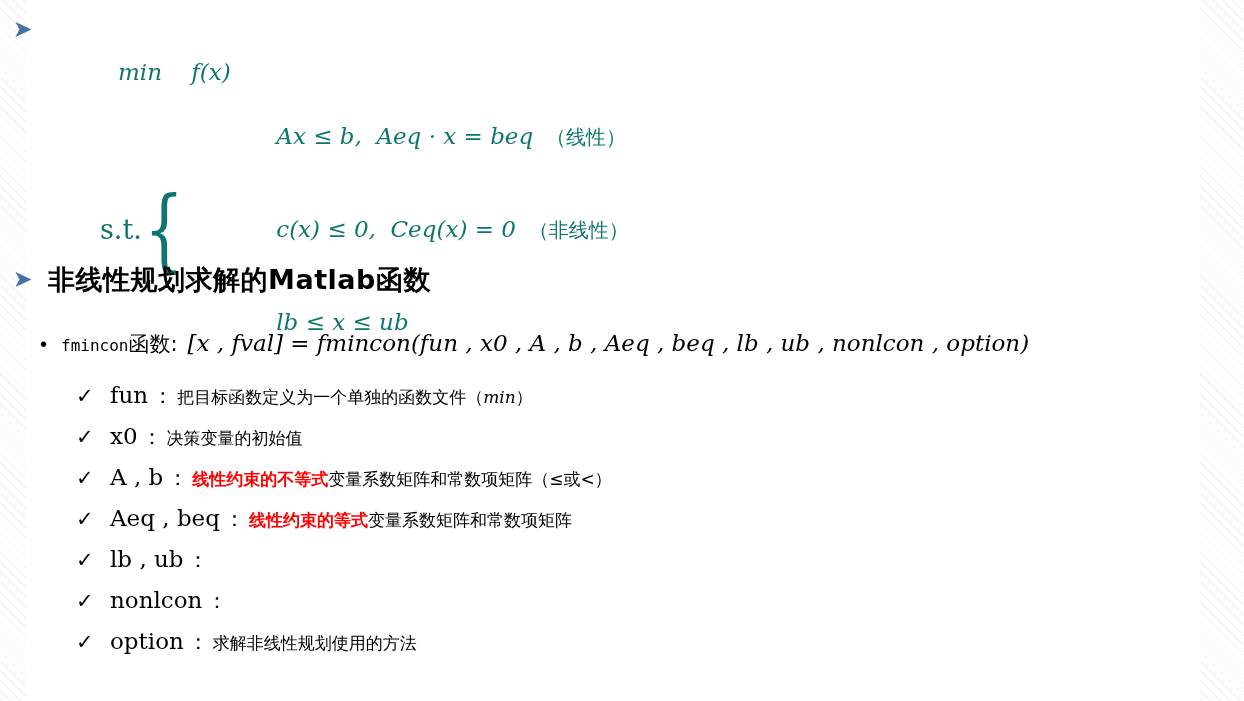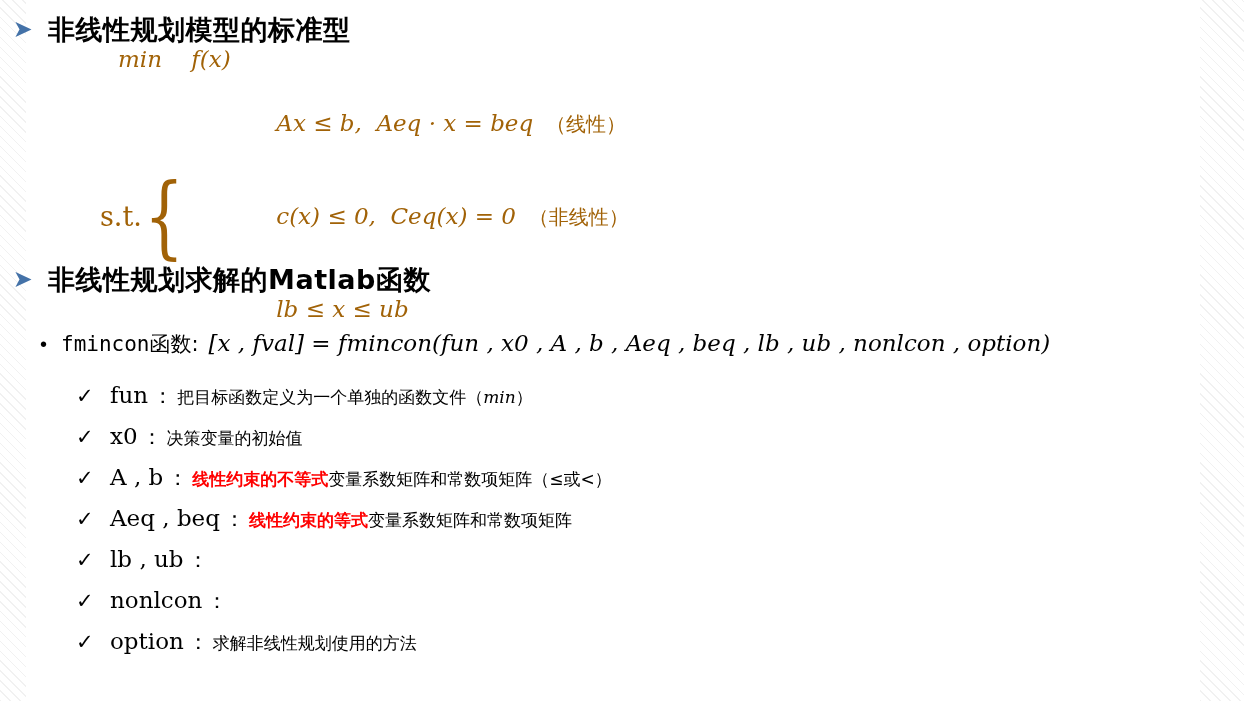--- a/index.html
+++ b/index.html
@@ -60,25 +60,25 @@
     font-weight: bold;
   }
 
   #heading-1 { position: absolute; left: 14px; top: 12px; }
   #heading-2 { position: absolute; left: 14px; top: 262px; }
 
   
   .mathblock {
     position: absolute;
     left: 100px;
-    top: 46px;
+    top: 59px;
     font-family: "DejaVu Serif", "Liberation Serif", serif;
     font-style: italic;
     font-size: 23px;
-    color: #a16207;
+    color: #0f766e;
   }
   .minline {
     margin-left: 18px;
     white-space: pre;
   }
   .stline {
     display: flex;
     align-items: center;
     margin-top: 12px;
   }
@@ -115,21 +115,21 @@
     align-items: baseline;
     font-size: 24px;
   }
   .bullet-dot .dot {
     font-size: 20px;
     margin-right: 14px;
     line-height: 1;
   }
   .mono-ish {
     font-family: "DejaVu Sans Mono", "Liberation Mono", monospace;
-    font-size: 21px;
+    font-size: 16px;
   }
   .cjk { font-family: "DejaVu Sans", "Liberation Sans", sans-serif; }
   .formula {
     font-family: "DejaVu Serif", "Liberation Serif", serif;
     font-style: italic;
     font-size: 23px;
     white-space: pre;
   }
 
   
@@ -175,21 +175,20 @@
 </head>
 <body>
 
 <div class="slide">
 
   <div class="hatch-left"></div>
   <div class="hatch-right"></div>
 
   <div class="heading" id="heading-1">
     <span class="arrow">➤</span>
-    <span class="htext">非线性规划模型的标准型</span>
   </div>
 
   <div class="mathblock">
     <div class="minline">min    f(x)</div>
     <div class="stline">
       <span class="stlabel">s.t.</span>
       <span class="brace">{</span>
       <span class="constraints">
         <span class="row">
           <span>Ax ≤ b,  Aeq · x = beq</span><span class="cn">&nbsp;&nbsp;</span><span class="cn">（线性）</span>

